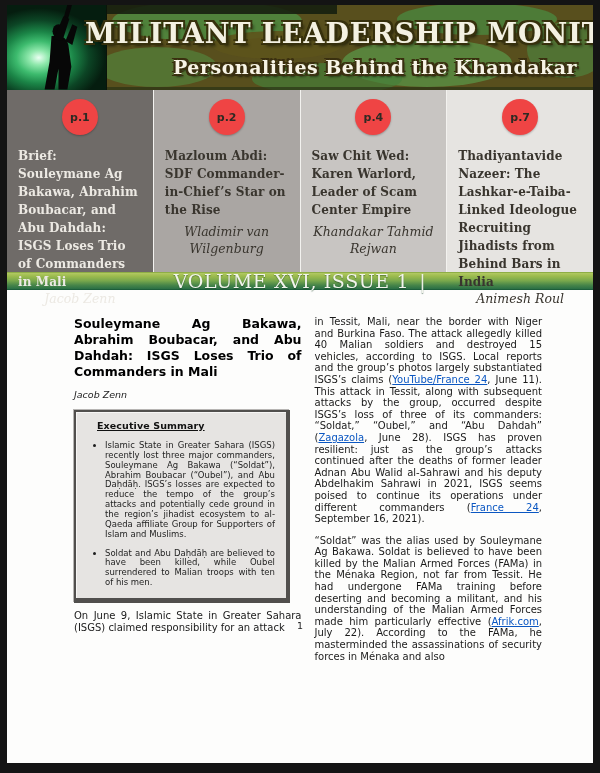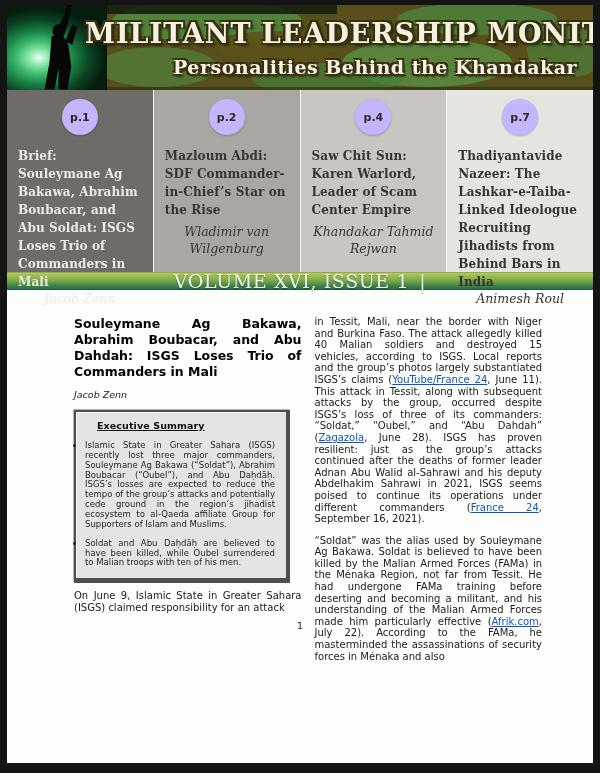--- a/index.html
+++ b/index.html
@@ -44,21 +44,21 @@
   .toc-col{
     flex:1 1 0;display:flex;flex-direction:column;align-items:stretch;
     padding:9px 11px 12px 11px;font-family:var(--serif);
   }
   .toc-col + .toc-col{border-left:1px solid #f3f2ef;}
   .toc-col:nth-child(1){background:#6f6b68;color:#ece9e3;}
   .toc-col:nth-child(2){background:#aaa6a3;color:#39352e;}
   .toc-col:nth-child(3){background:#c8c5c2;color:#39352e;}
   .toc-col:nth-child(4){background:#e6e4e1;color:#39352e;}
   .page-circle{
-    width:36px;height:36px;border-radius:50%;background:#c4b5fd;
+    width:36px;height:36px;border-radius:50%;background:#ef4444;
     align-self:center;display:flex;align-items:center;justify-content:center;
     font-family:var(--sans);font-weight:bold;font-size:11px;color:#2e2a23;
     box-shadow:0 1px 2px rgba(0,0,0,.25);flex:0 0 auto;
   }
   .toc-title{margin-top:12px;font-size:12px;font-weight:bold;line-height:1.5;letter-spacing:.1px;}
   .toc-author{margin-top:auto;text-align:center;font-style:italic;font-size:12.5px;line-height:1.35;padding-bottom:2px;}
 
   
   .banner{
     width:100%;height:18px;display:flex;align-items:center;justify-content:center;gap:10px;
@@ -86,21 +86,21 @@
     margin-top:10px;width:216px;
     background:#e6e4e2;
     border:2px solid #514f4d;border-right-width:4px;border-bottom-width:5px;
     box-shadow:-1px -1px 0 #b7b5b3, inset 1px 1px 0 #f6f5f4;
     padding:8px 9px 10px 9px;
   }
   .exec-heading{
     font-size:9.5px;font-weight:bold;text-decoration:underline;color:#111;
     margin-bottom:10px;letter-spacing:.1px;padding-left:12px;
   }
-  .exec-box ul{list-style:disc;padding-right:2px;}
+  .exec-box ul{list-style:disc;margin-left:20px;padding-right:2px;}
   .exec-box li{
     font-size:8.5px;line-height:1.16;text-align:justify;color:#1e1e1e;
     margin-bottom:9px;
   }
   .exec-box li:last-child{margin-bottom:0;}
 
   .body-par{font-size:10px;line-height:1.16;text-align:justify;color:#1a1a1a;}
   .left-col .body-par{margin-top:7px;}
   .right-col .body-par + .body-par{margin-top:10px;}
 
@@ -140,31 +140,31 @@
         </g>
       </svg>
     </div>
     <div class="mast-title">MILITANT LEADERSHIP MONITOR</div>
     <div class="mast-subtitle">Personalities Behind the Khandakar</div>
   </div>
 
   <div class="toc">
     <div class="toc-col">
       <div class="page-circle">p.1</div>
-      <div class="toc-title">Brief: Souleymane Ag Bakawa, Abrahim Boubacar, and Abu Soldat: ISGS Loses Trio of Commanders in Mali</div>
+      <div class="toc-title">Brief: Souleymane Ag Bakawa, Abrahim Boubacar, and Abu Dahdah: ISGS Loses Trio of Commanders in Mali</div>
       <div class="toc-author">Jacob Zenn</div>
     </div>
     <div class="toc-col">
       <div class="page-circle">p.2</div>
       <div class="toc-title">Mazloum Abdi: SDF Commander-in-Chief’s Star on the Rise</div>
       <div class="toc-author">Wladimir van Wilgenburg</div>
     </div>
     <div class="toc-col">
       <div class="page-circle">p.4</div>
-      <div class="toc-title">Saw Chit Sun: Karen Warlord, Leader of Scam Center Empire</div>
+      <div class="toc-title">Saw Chit Wed: Karen Warlord, Leader of Scam Center Empire</div>
       <div class="toc-author">Khandakar Tahmid Rejwan</div>
     </div>
     <div class="toc-col">
       <div class="page-circle">p.7</div>
       <div class="toc-title">Thadiyantavide Nazeer: The Lashkar-e-Taiba-Linked Ideologue Recruiting Jihadists from Behind Bars in India</div>
       <div class="toc-author">Animesh Roul</div>
     </div>
   </div>
 
   <div class="banner">

